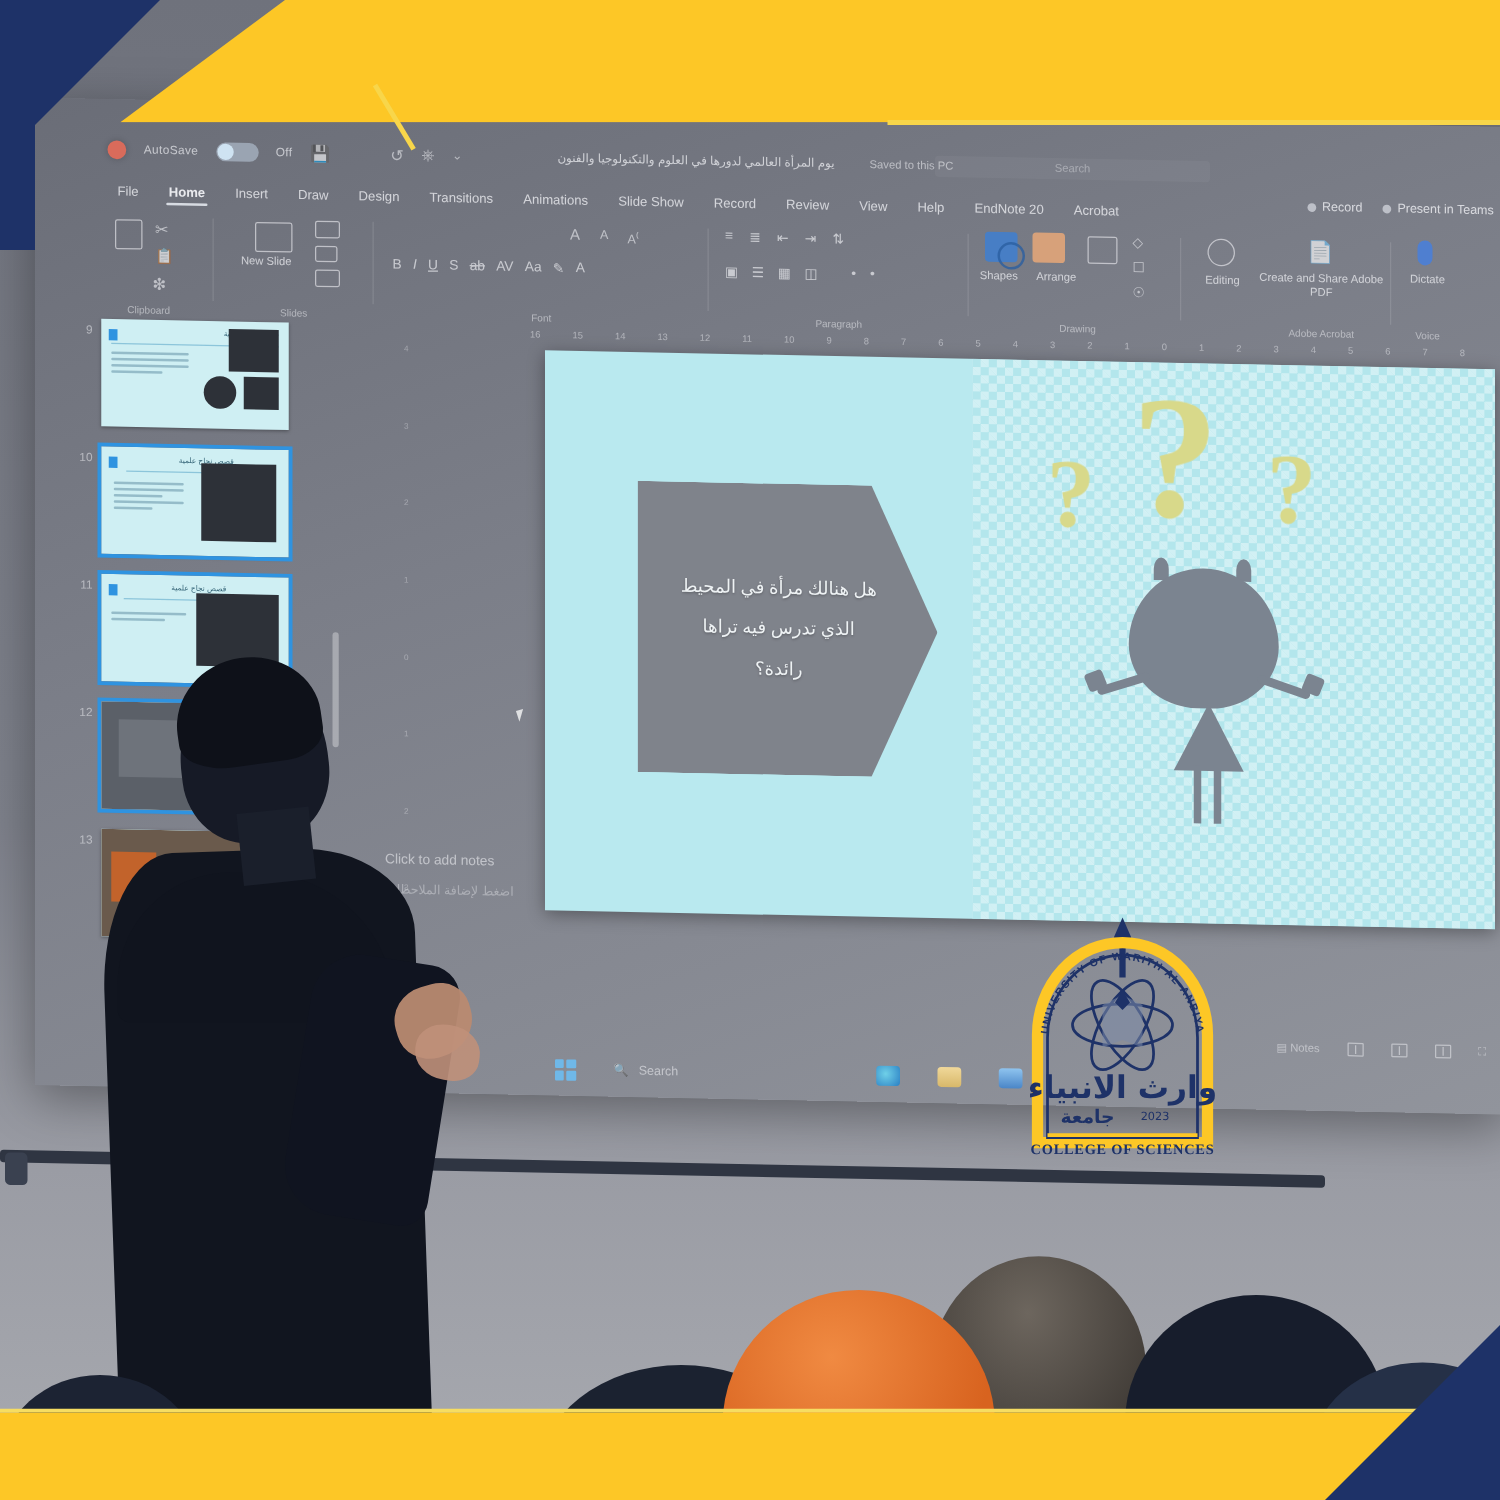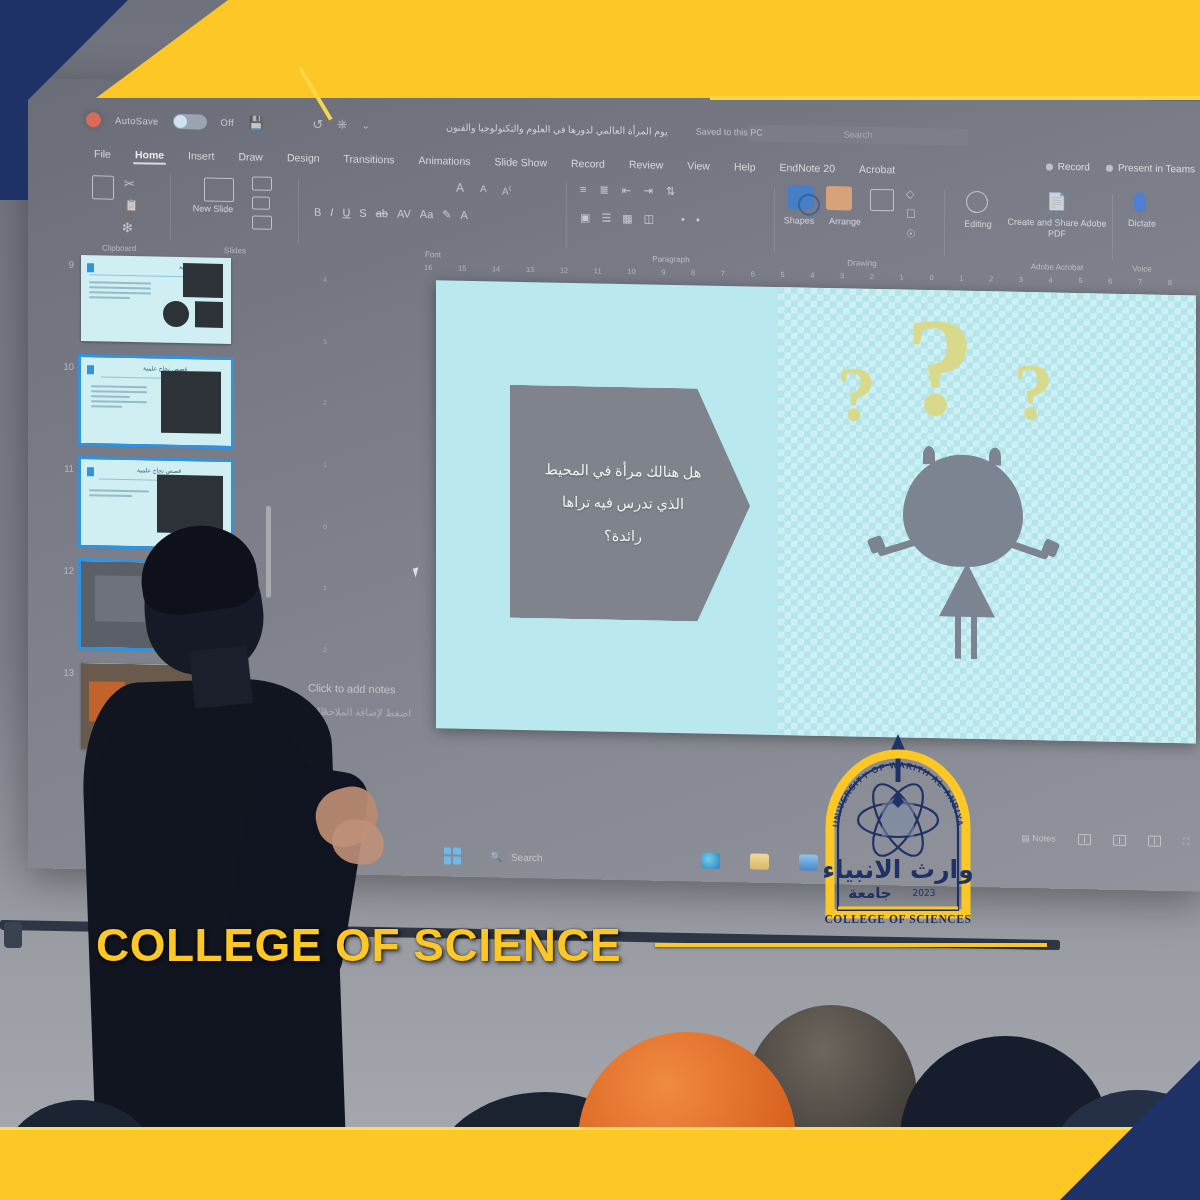--- a/index.html
+++ b/index.html
@@ -565,24 +565,20 @@
   <div class="leftstripe"></div>
   <div class="corner-tl"></div>
   <div class="topband"></div>
   <div class="topline-a"></div>
   <div class="diag-tick"></div>
 
   <div class="botband"></div>
   <div class="botband-line"></div>
   <div class="corner-br"></div>
 
-  <div class="titlebrand">
-    <h1>COLLEGE OF SCIENCE</h1>
-    <div class="brandrule"></div>
-  </div>
 
   <div class="logo">
     <svg viewBox="0 0 172 200" xmlns="http://www.w3.org/2000/svg">
       <defs>
         <path id="arcpath" d="M 26 108 A 60 68 0 0 1 146 108" fill="none"></path>
       </defs>
 
       <path d="M86 6 L93 22 L86 30 L79 22 Z" fill="#1e3268"></path>
       <rect x="83.5" y="28" width="5" height="26" fill="#1e3268"></rect>
 

